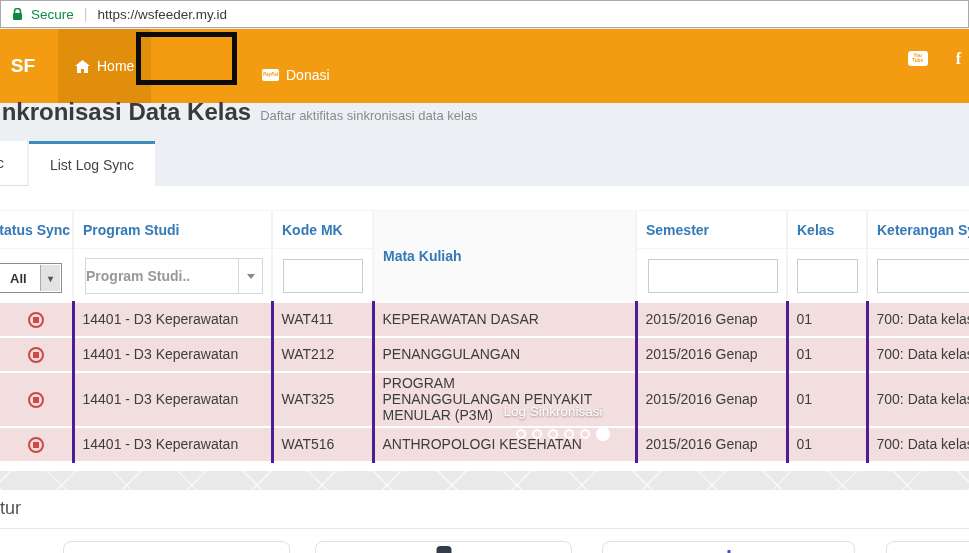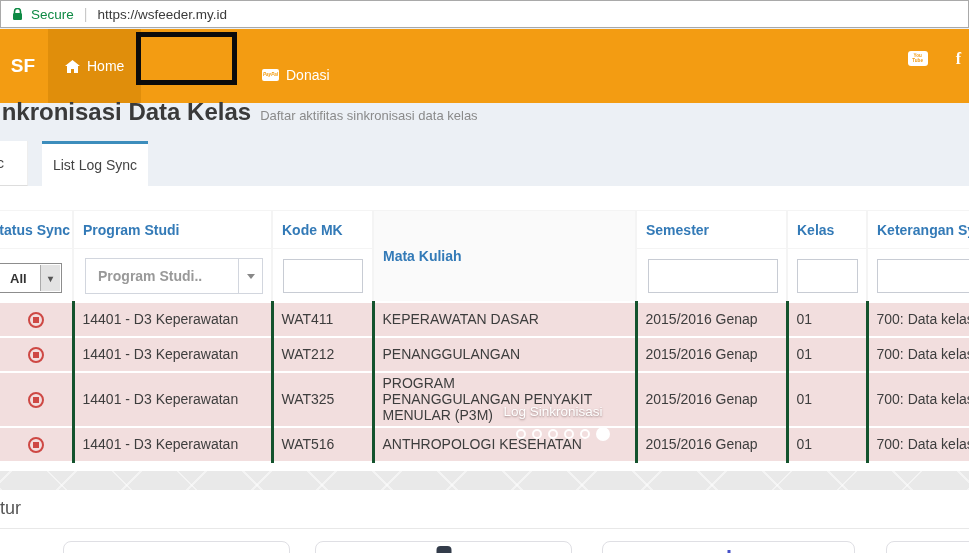--- a/index.html
+++ b/index.html
@@ -58,40 +58,40 @@
   }
   .page-subtitle{ font-size:13px; font-weight:normal; color:#8a8a8a; margin-left:9px; }
   
   .tabs{ position:absolute; left:0; top:141px; width:969px; height:45px; }
   .tab{
     position:absolute; top:0; height:45px; background:#fff;
     display:flex; align-items:center; justify-content:center;
     font-size:14px; color:#444; cursor:pointer; white-space:nowrap;
   }
   .tab-inactive{ left:-50px; width:78px; border-bottom:1px solid #ddd; border-right:1px solid #eee; height:45px; }
-  .tab-active{ left:29px; width:106px; border-top:3px solid #3c8dbc;margin-left:13px; }
+  .tab-active{ left:29px; width:126px; border-top:3px solid #3c8dbc; }
   
   .panel{ position:absolute; left:0; top:186px; width:969px; height:285px; background:#fff; }
   table{ border-collapse:collapse; table-layout:fixed; width:1100px; position:absolute; left:0; top:24px; }
   thead th{
     background:#fff; text-align:left; font-size:14px; font-weight:bold; color:#337ab7;
     border-top:1px solid #f4f4f4; border-left:2px solid #f4f4f4; vertical-align:middle;
     padding:0 0 0 9px; position:relative;
   }
   thead tr.title-row{ height:38px; }
   thead tr.title-row th{ border-bottom:1px solid #f4f4f4; }
   thead tr.filter-row{ height:53px; }
   thead th:first-child{ border-left:none; }
   th.mata-cell{ background:#fafafa; border-bottom:none; }
   tbody tr{ background:#f2dede; height:35px; border-top:2px solid #fff; }
   tbody tr.tall{ height:55px; }
   tbody tr:last-child{ border-bottom:2px solid #fff; }
   tbody td{
     font-size:14px; color:#3d3d3d; padding:0 8px; vertical-align:middle;
-    border-left:3px solid #14532d;
+    border-left:3px solid #4c1d95;
   }
   tbody td:first-child{ border-left:none; text-align:center; }
   .status-icon{
     display:inline-flex; width:16px; height:16px; border:2px solid #ce4844; border-radius:50%;
     align-items:center; justify-content:center; vertical-align:middle;
   }
   .status-icon::after{ content:""; width:6px; height:6px; background:#ce4844; }
   .clip-left-status{ display:inline-block; margin-left:-10px; white-space:nowrap; }
   
   .sel-native{
@@ -100,21 +100,21 @@
     font-size:13px; color:#333; padding-left:39px; cursor:pointer;
   }
   .sel-native .arrow-box{
     position:absolute; right:1px; top:1px; bottom:1px; width:20px; background:#e3e3e3;
     border-left:1px solid #aaa; display:flex; align-items:center; justify-content:center;
     color:#555; font-size:10px;
   }
   .select2{
     position:absolute; left:11px; top:9px; width:178px; height:36px;
     background:#fff; border:1px solid #d2d6de; display:flex; align-items:center;
-    font-size:14px; color:#999; padding-left:12px; cursor:pointer;
+    font-size:14px; color:#999; cursor:pointer;
   }
   .select2 .s2-arrow{
     position:absolute; right:0; top:0; bottom:0; width:24px; border-left:1px solid #d2d6de;
     display:flex; align-items:center; justify-content:center;
   }
   .tri-down{ width:0; height:0; border-left:4px solid transparent; border-right:4px solid transparent; border-top:5px solid #888; }
   .flt-input{
     position:absolute; top:10px; height:34px; background:#fff; border:1px solid #c8ccd4;
     font-size:14px; padding:0 6px; font-family:"Liberation Sans", sans-serif;
   }
@@ -169,21 +169,21 @@
       <rect x="1" y="5" width="9" height="7" rx="1.2" fill="#0e8a44"></rect>
     </svg>
   </span>
   <span class="secure-label">Secure</span>
   <span class="addr-divider">|</span>
   <span class="url-text">https://wsfeeder.my.id</span>
 </div>
 
 <div class="navbar">
   <div class="brand">SF</div>
-  <div class="nav-item active" style="margin-left:2px;">
+  <div class="nav-item active" style="margin-left:12px;">
     <span>
       <svg class="icon-svg" width="15" height="13" viewBox="0 0 15 13">
         <path d="M7.5 0L0 6h2v7h4V9h3v4h4V6h2z" fill="#fff"></path>
       </svg>
     </span>
     <span>Home</span>
   </div>
   <div class="annotation-box"></div>
   <div class="nav-item nav-donasi">
     <span class="pp-icon">PayPal</span>

